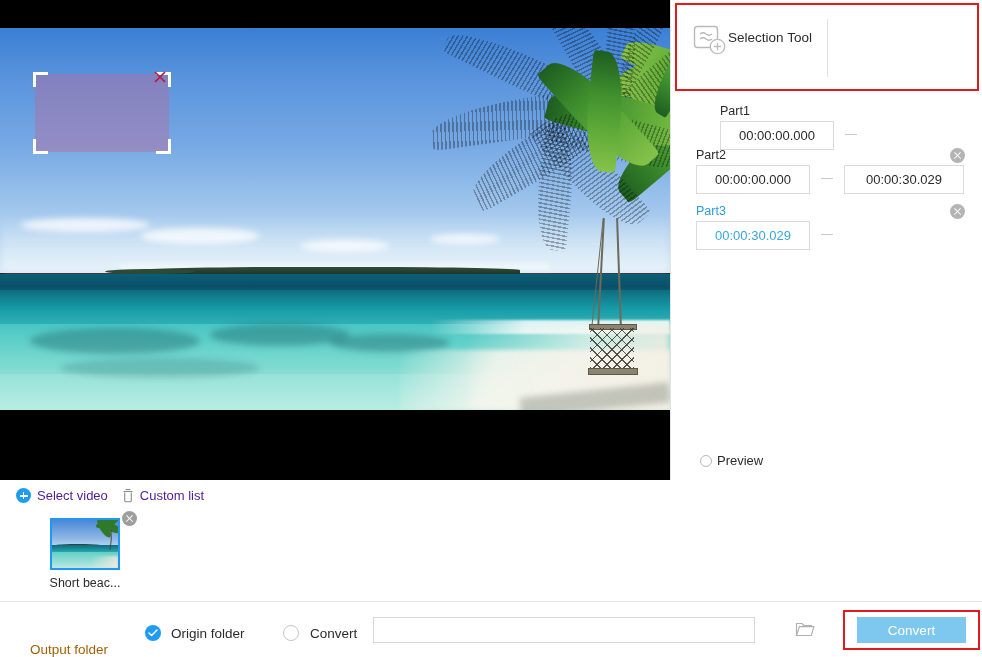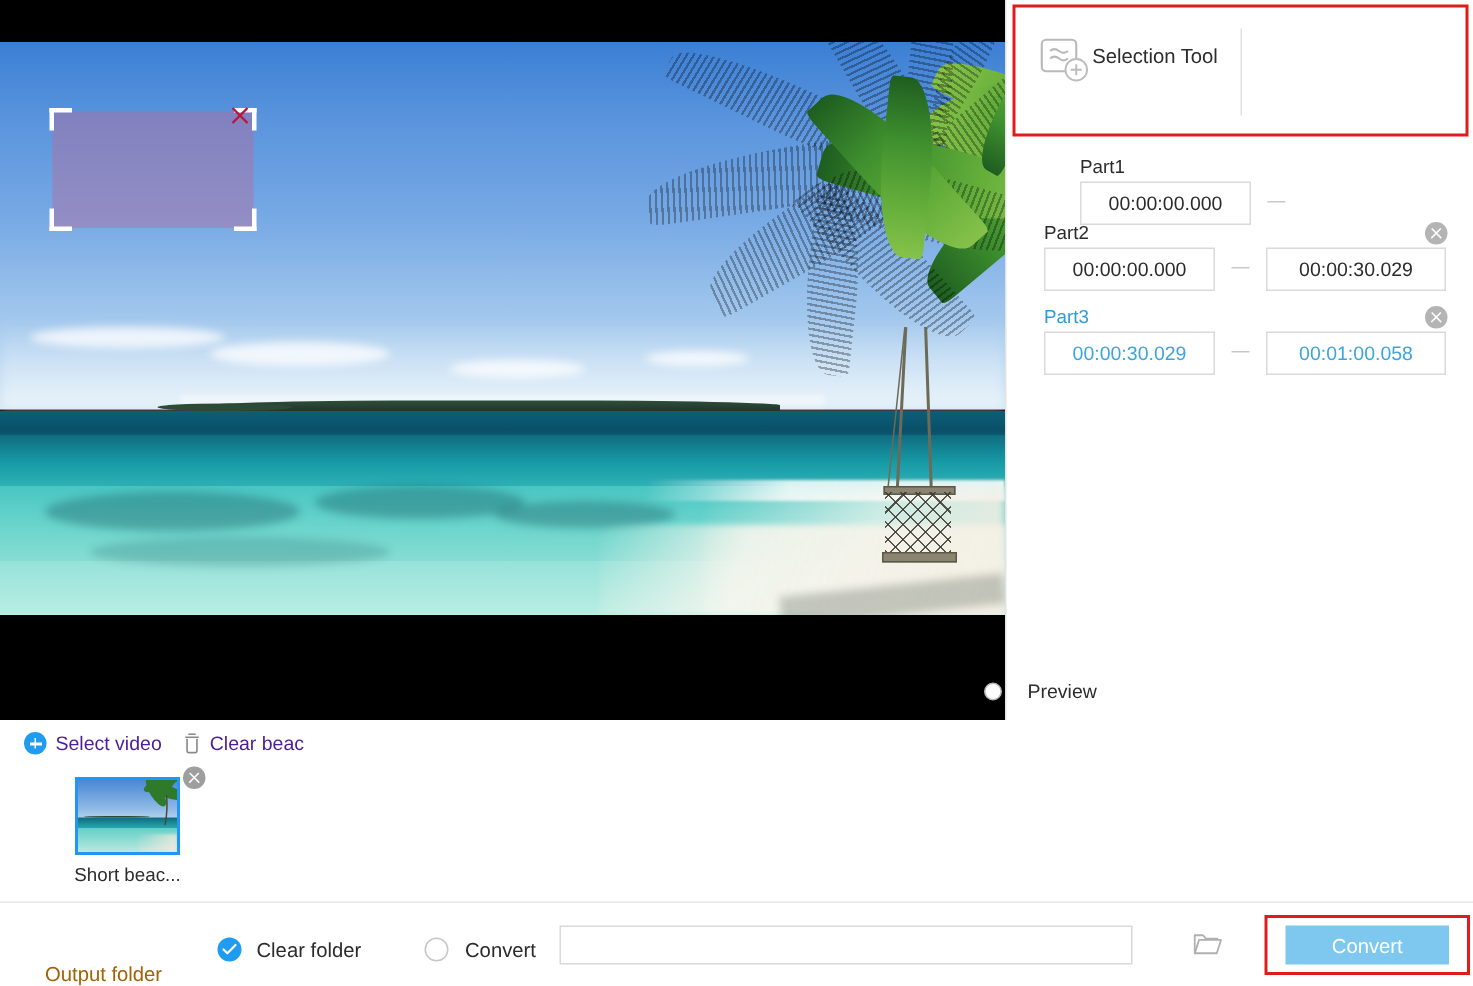--- a/index.html
+++ b/index.html
@@ -166,21 +166,21 @@
     font-size:13px;color:#2a2a2a;box-sizing:border-box;cursor:text;
   }
   .part-block.active .tfield{color:#3aa6e0;}
   .tfield.start{left:25px;width:114px;text-align:right;}
   .tfield.end{left:173px;width:120px;}
   .dash{
     position:absolute;left:150px;top:13px;width:12px;height:1px;background:#c9c9c9;
   }
   
   #preview-row{
-    position:absolute;left:656px;top:453px;display:flex;align-items:center;gap:17px;
+    position:absolute;left:700px;top:453px;display:flex;align-items:center;gap:5px;
   }
   .radio-outline{
     width:12px;height:12px;border:1px solid #b8b8b8;border-radius:50%;background:#fff;
     box-sizing:border-box;cursor:pointer;
   }
   #preview-label{font-size:13px;color:#2b2b2b;}
   
   #file-area{
     position:absolute;left:0;top:480px;width:982px;height:121px;background:#fff;
   }
@@ -376,21 +376,20 @@
           <span class="dash"></span>
           <div class="tfield end">00:00:30.029</div>
         </div>
       </div>
       <div class="part-block active" style="position: absolute; left: 0px; top: 112px; width: 312px; height: 56px;">
         <div class="part-title">Part3</div>
         <span class="part-remove"></span>
         <div class="part-fields">
           <div class="tfield start">00:00:30.029</div>
           <span class="dash"></span>
-          <div class="tfield end">00:01:00.058</div>
         </div>
       </div>
     </div>
 </div>
 
 <div id="preview-row">
   <span class="radio-outline"></span>
   <span id="preview-label">Preview</span>
 </div>
 
@@ -401,21 +400,21 @@
       <span class="action-text">Select video</span>
     </div>
     <div class="list-action">
       <span class="trash-icon">
         <svg width="12" height="15" viewBox="0 0 12 15">
           <path d="M3.5 1.5 h5" stroke="#8a8a8a" stroke-width="1.1" fill="none"></path>
           <path d="M1.5 3.5 h9" stroke="#8a8a8a" stroke-width="1.1" fill="none"></path>
           <path d="M2.7 4.5 v8.2 a1 1 0 0 0 1 1 h4.6 a1 1 0 0 0 1 -1 v-8.2" fill="none" stroke="#8a8a8a" stroke-width="1.1"></path>
         </svg>
       </span>
-      <span class="action-text">Clear beac</span>
+      <span class="action-text">Custom list</span>
     </div>
   </div>
 
   <div id="thumb-item">
     <div id="thumb-box">
       <div class="t-sky"></div>
       <div class="t-isl"></div>
       <div class="t-sea"></div>
       <div class="t-shal"></div>
       <div class="t-beach"></div>
@@ -436,21 +435,21 @@
 
 <div id="bottom-bar">
   <span id="output-label">Output folder</span>
 
   <div id="origin-opt">
     <span class="radio-checked">
       <svg width="10" height="8" viewBox="0 0 10 8">
         <path d="M1 4 L3.6 6.5 L9 1" fill="none" stroke="#fff" stroke-width="1.5" stroke-linecap="round" stroke-linejoin="round"></path>
       </svg>
     </span>
-    <span class="opt-text">Clear folder</span>
+    <span class="opt-text">Origin folder</span>
   </div>
 
   <div id="custom-opt">
     <span class="radio-big"></span>
     <span class="opt-text">Convert</span>
   </div>
 </div>
 
 <input id="custom-path-input" type="text" placeholder="" style="">
 

